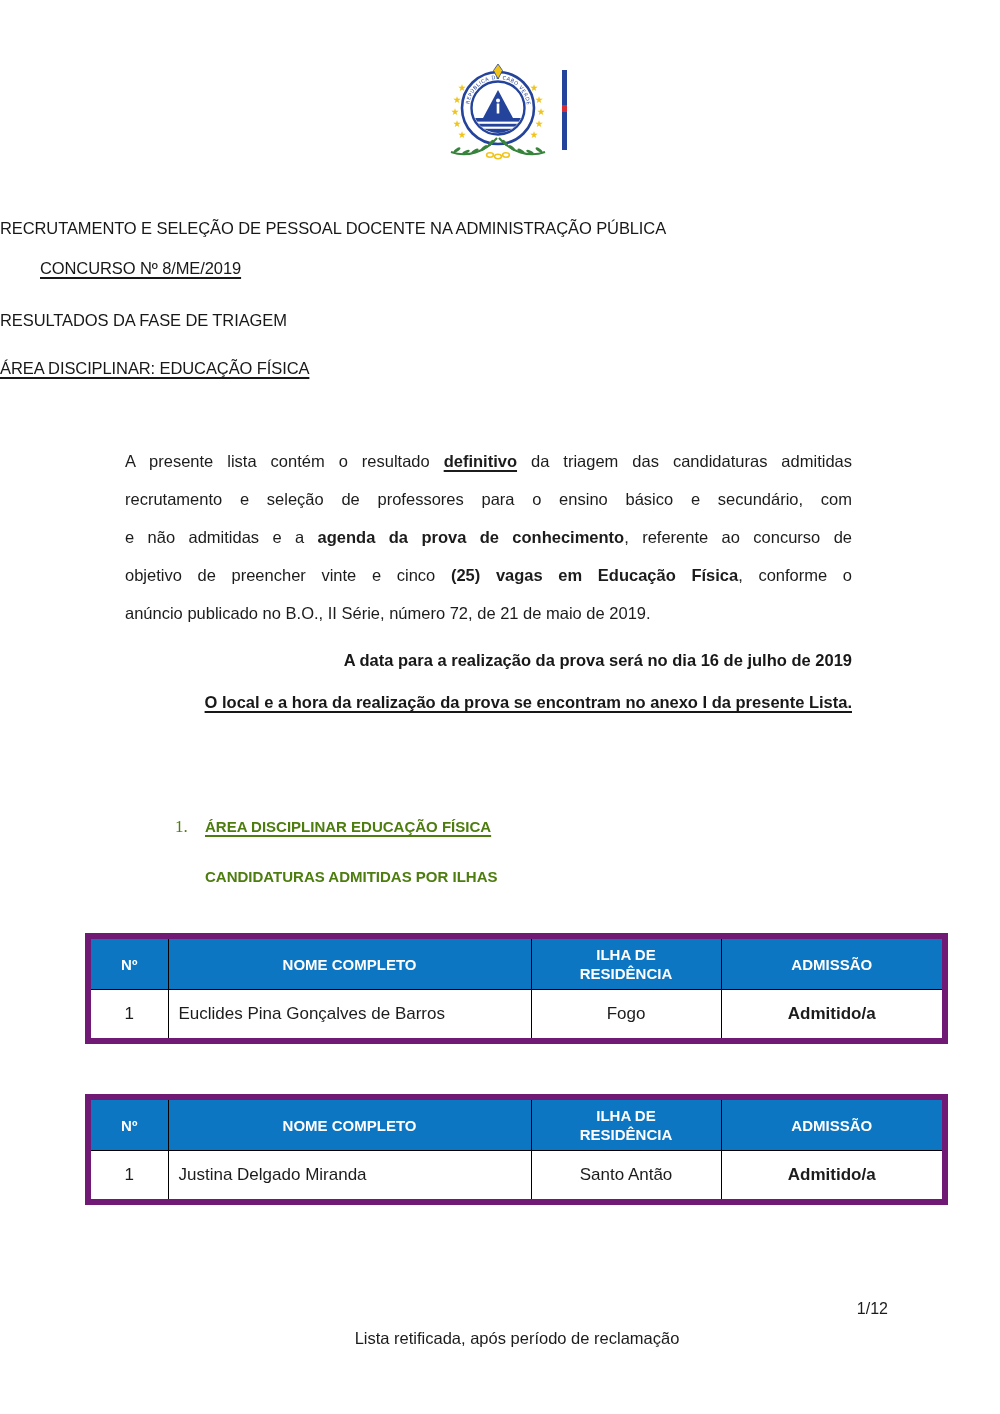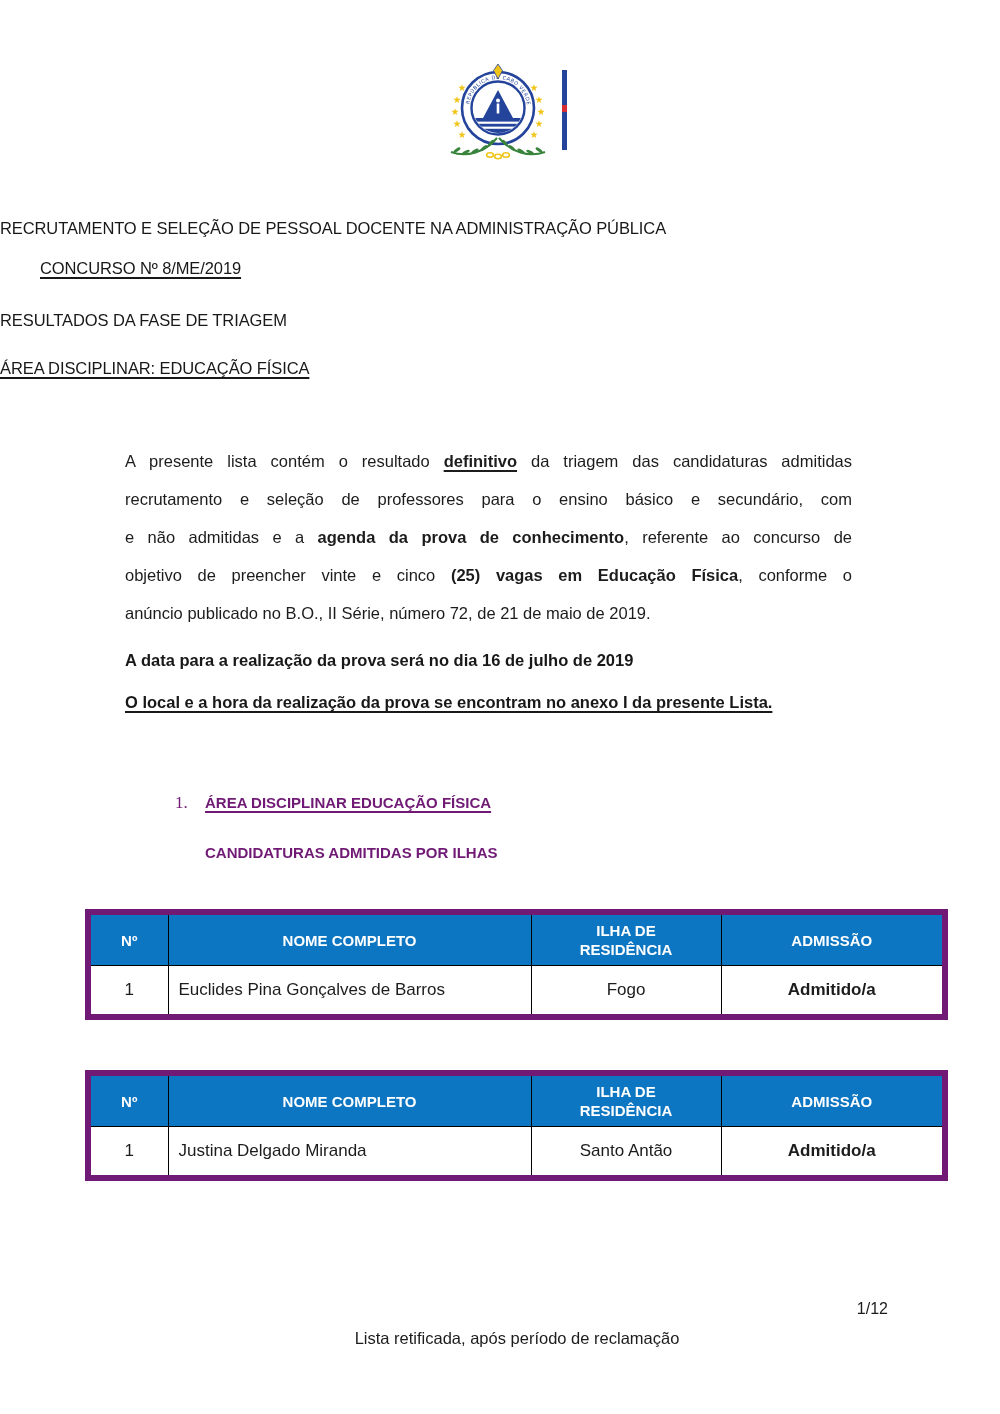--- a/index.html
+++ b/index.html
@@ -37,26 +37,26 @@
   .t4 { margin-top:28px; }
   .u { text-decoration:underline; text-underline-offset:3px; text-decoration-thickness:1.5px; }
 
   
   .content { margin-left:125px; width:727px; }
   .para { margin-top:64px; font-size:16.5px; line-height:38px; color:#1c1c1c; }
   .para-line { text-align:justify; text-align-last:justify; }
   .para-line.last { text-align-last:left; }
   .b { font-weight:700; }
 
-  .notice { margin-top:17px; font-size:16.5px; font-weight:700; color:#181818; }
+  .notice { margin-top:17px; font-size:16.5px; font-weight:700; color:#181818;text-align:right; }
   .notice-line { line-height:22px; }
   .notice-line.second { margin-top:20px; }
 
   
-  .section { margin-top:80px; font-weight:700; font-size:15px; color:#701a75; }
+  .section { margin-top:104px; font-weight:700; font-size:15px; color:#4d7c0f; }
   .sec-line1 { padding-left:50px; line-height:20px; }
   .sec-num { font-family:"Liberation Serif", serif; font-weight:400; font-size:17px; display:inline-block; width:30px; }
   .sec-line2 { padding-left:80px; margin-top:30px; line-height:20px; }
 
   
   table.doc-table {
     width:857px; margin-left:-40px; margin-top:46px;
     border-collapse:collapse; table-layout:fixed;
     border:6px solid #701a75;
   }

